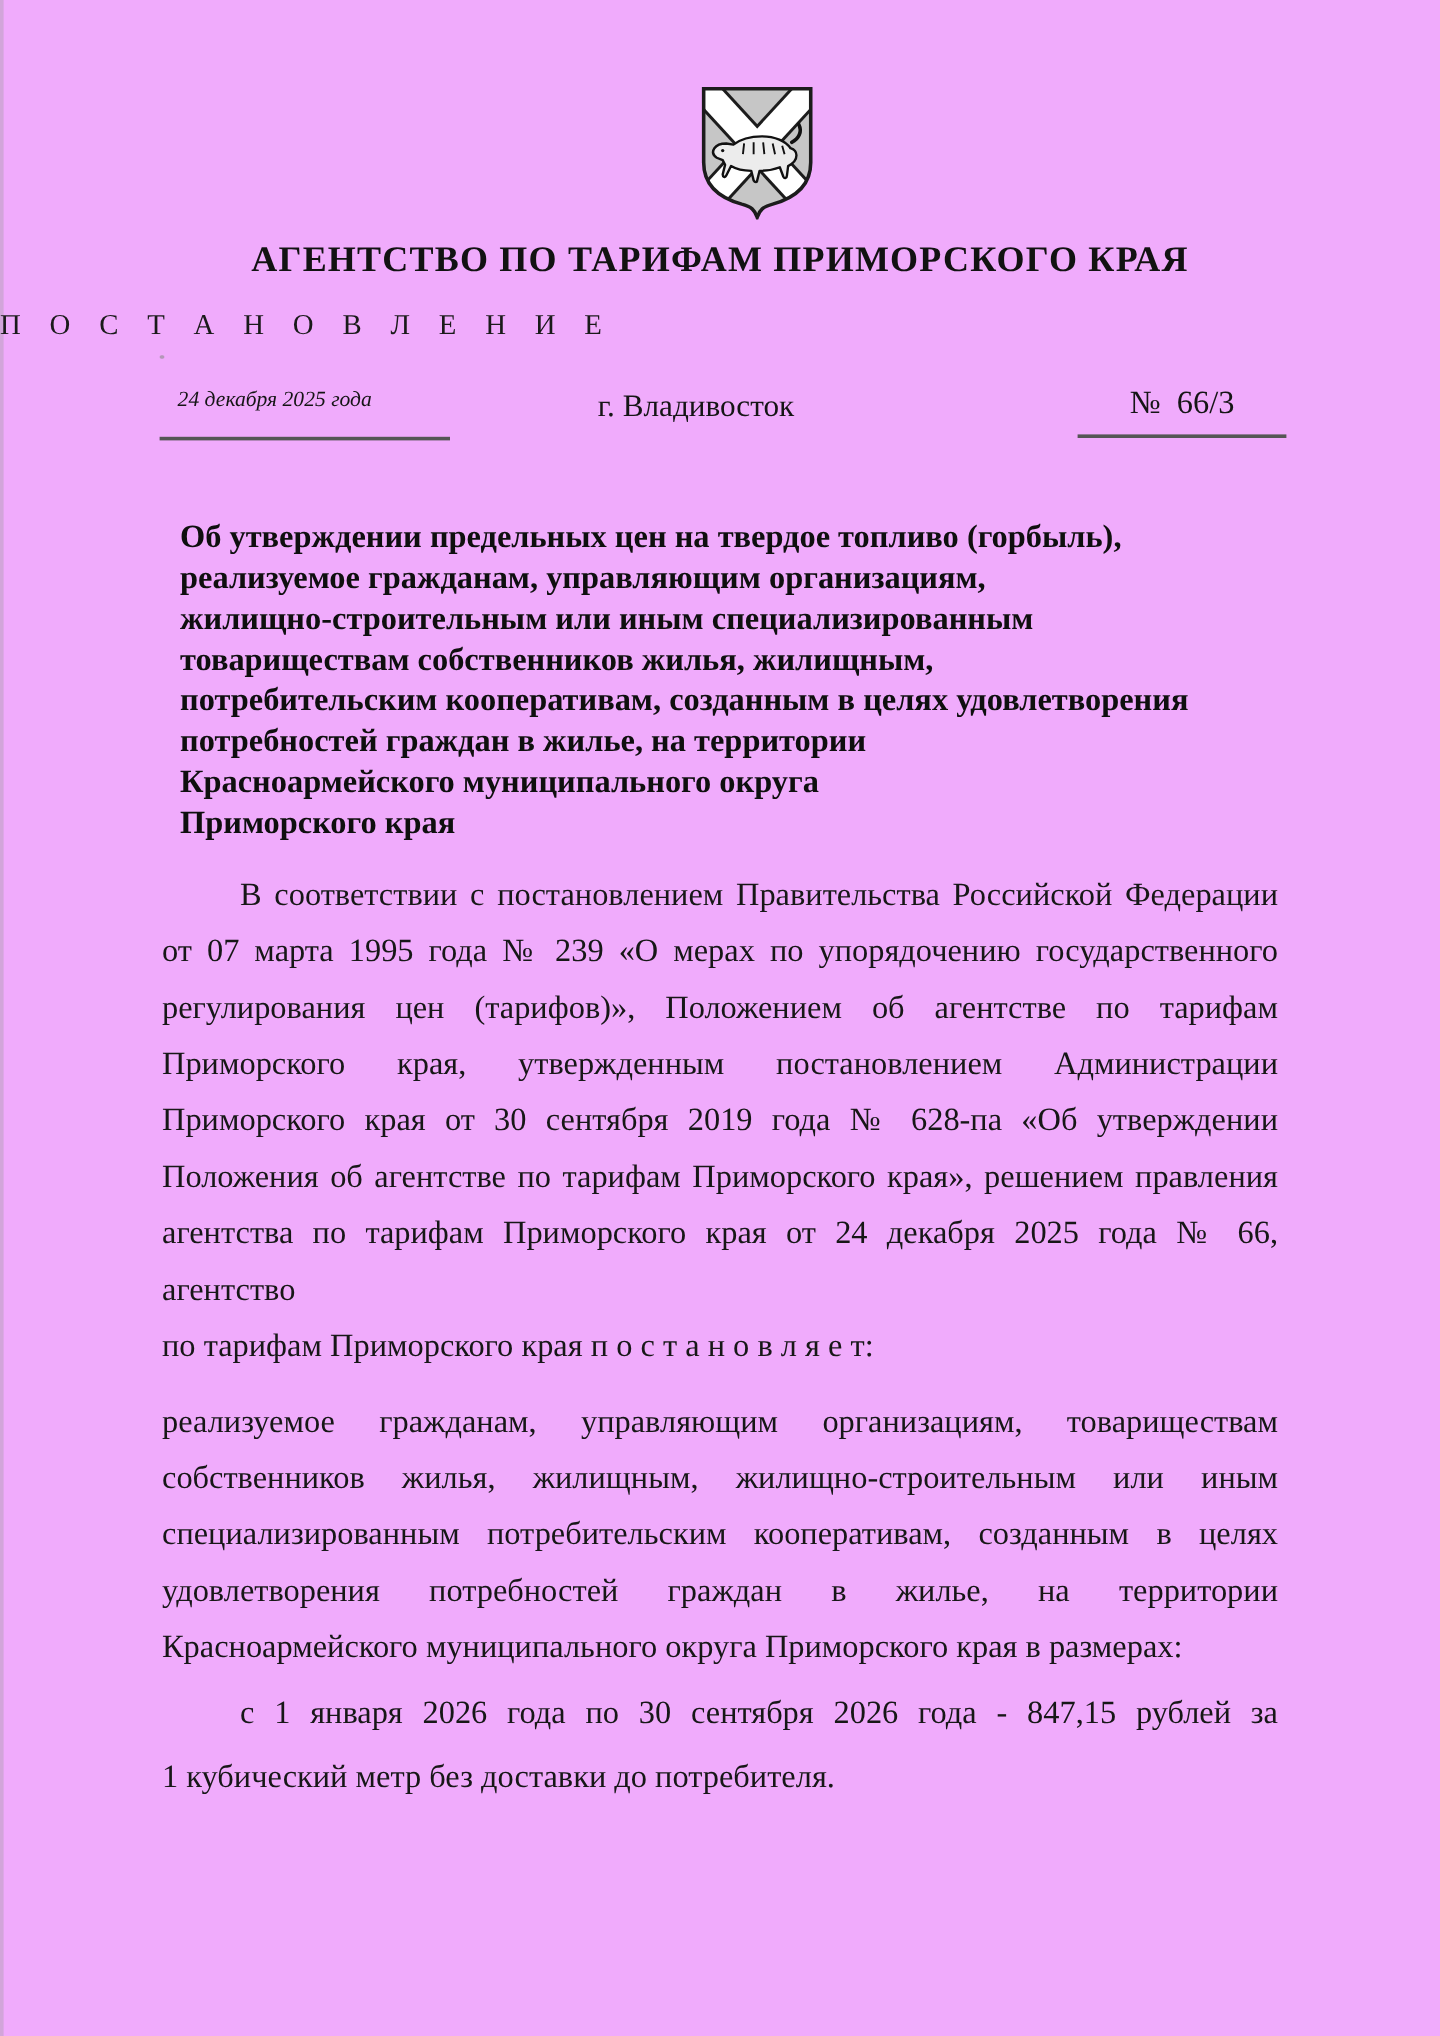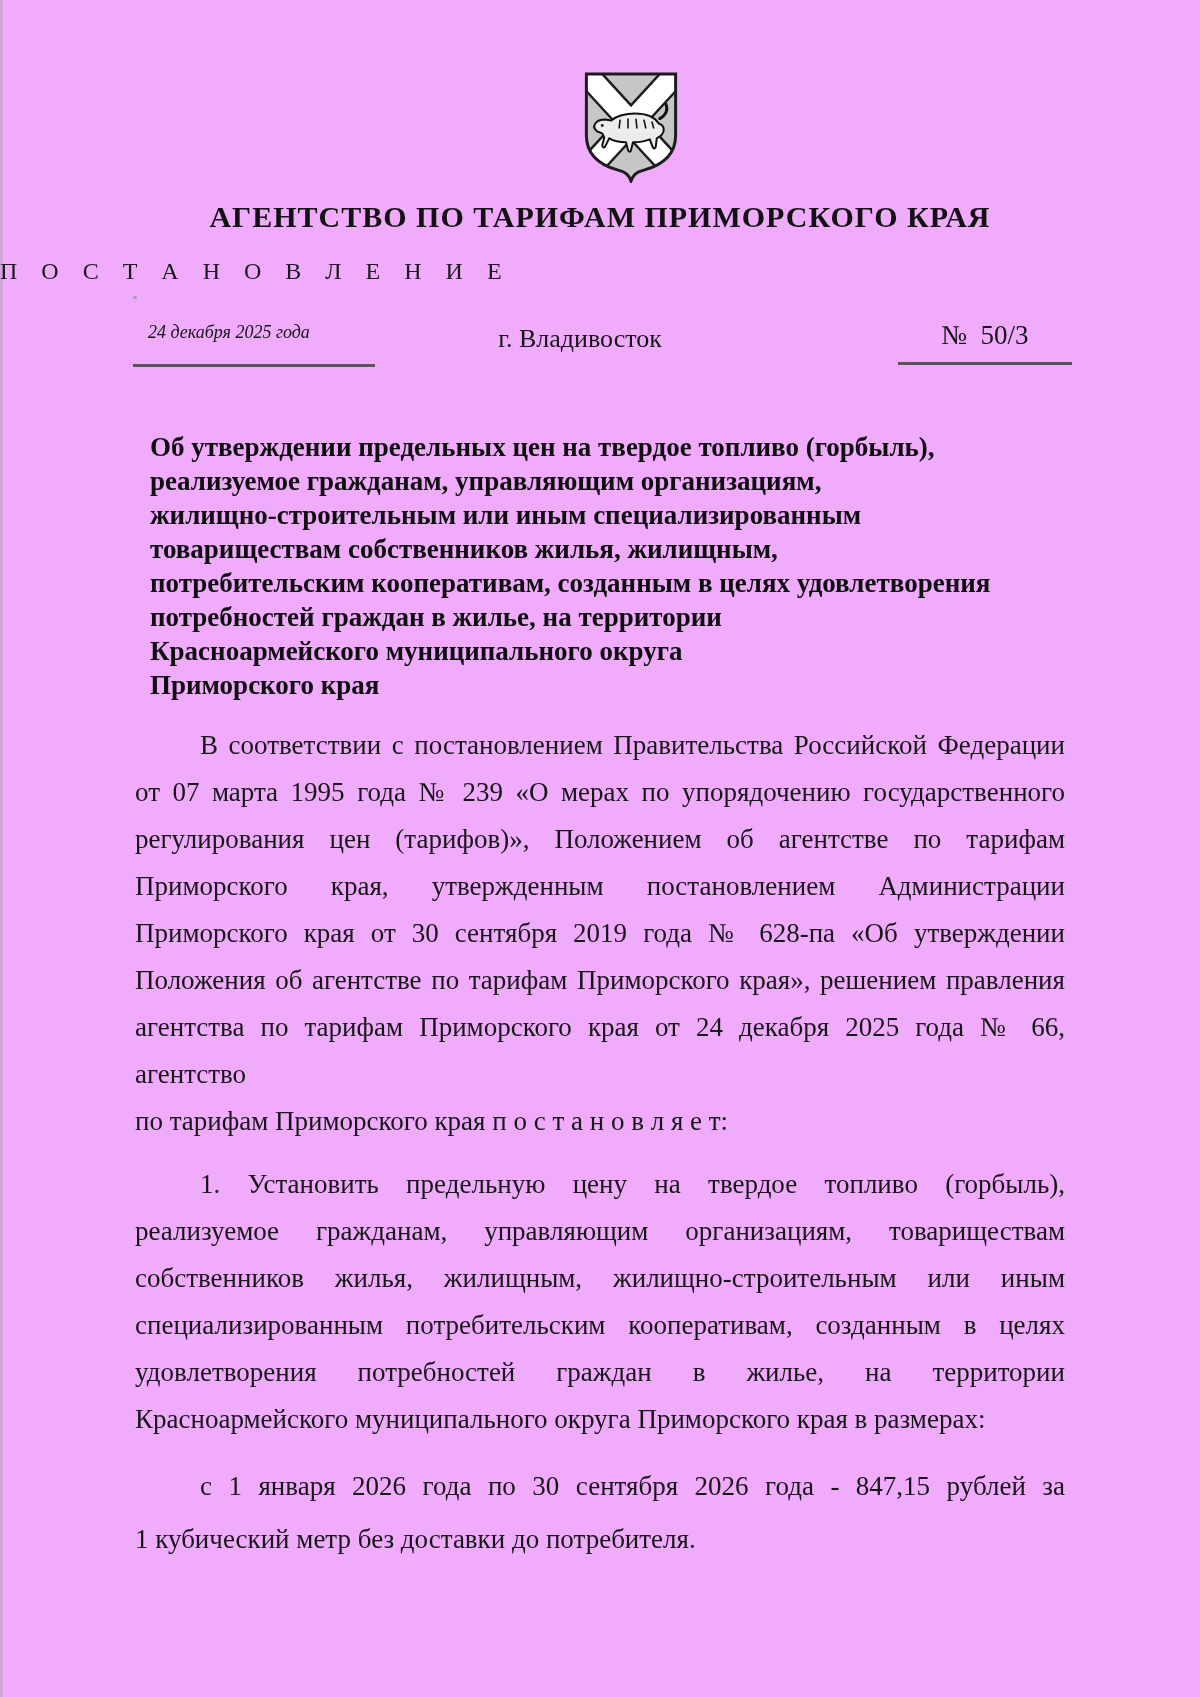--- a/index.html
+++ b/index.html
@@ -41,21 +41,21 @@
     position:absolute;left:150px;top:430px;width:960px;
     font-size:27px;font-weight:bold;line-height:34px;color:#0f0f0f;
   }
   .title div{text-align:left;}
   .body{
     position:absolute;left:135px;top:722px;width:930px;
     font-size:27px;line-height:47px;color:#171717;
   }
   .para{margin:0;}
   .para.p2{margin-top:16px;}
-  .para.p3{margin-top:20px;}
+  .para.p3{margin-top:8px;}
   .para.p4{margin-top:6px;}
   .ln{text-align:justify;text-align-last:justify;}
   .ln.end{text-align-last:left;}
   .ln.ind{text-indent:65px;}
 </style>
 </head>
 <body>
 
 <div class="page">
   <div class="edge-artifact"></div>
@@ -87,21 +87,21 @@
       </g>
     </g>
     <path d="M4,4 H94 V66 C94,86 80,96 62,101 C54,103 51,106 49,112 C47,106 44,103 36,101 C18,96 4,86 4,66 Z" fill="none" stroke="#1c1c1c" stroke-width="3"></path>
   </svg>
 
   <div class="agency">АГЕНТСТВО ПО ТАРИФАМ ПРИМОРСКОГО КРАЯ</div>
   <div class="doctype">П О С Т А Н О В Л Е Н И Е</div>
 
   <div class="meta-date">24 декабря 2025 года</div>
   <div class="meta-city">г. Владивосток</div>
-  <div class="meta-number">№  50/3</div>
+  <div class="meta-number">№  66/3</div>
   <div class="rule rule-date"></div>
   <div class="rule rule-number"></div>
 
   <div class="title">
     <div>Об утверждении предельных цен на твердое топливо (горбыль),</div>
     <div>реализуемое гражданам, управляющим организациям,</div>
     <div>жилищно-строительным или иным специализированным</div>
     <div>товариществам собственников жилья, жилищным,</div>
     <div>потребительским кооперативам, созданным в целях удовлетворения</div>
     <div>потребностей граждан в жилье, на территории</div>
@@ -114,21 +114,20 @@
       <div class="ln ind">В соответствии с постановлением Правительства Российской Федерации</div>
       <div class="ln">от 07 марта 1995 года № 239 «О мерах по упорядочению государственного</div>
       <div class="ln">регулирования цен (тарифов)», Положением об агентстве по тарифам</div>
       <div class="ln">Приморского края, утвержденным постановлением Администрации</div>
       <div class="ln">Приморского края от 30 сентября 2019 года № 628-па «Об утверждении</div>
       <div class="ln">Положения об агентстве по тарифам Приморского края», решением правления</div>
       <div class="ln">агентства по тарифам Приморского края от 24 декабря 2025 года № 66, агентство</div>
       <div class="ln end">по тарифам Приморского края п о с т а н о в л я е т:</div>
     </div>
     <div class="para p2">
-      <div class="ln ind">1. Установить предельную цену на твердое топливо (горбыль),</div>
       <div class="ln">реализуемое гражданам, управляющим организациям, товариществам</div>
       <div class="ln">собственников жилья, жилищным, жилищно-строительным или иным</div>
       <div class="ln">специализированным потребительским кооперативам, созданным в целях</div>
       <div class="ln">удовлетворения потребностей граждан в жилье, на территории</div>
       <div class="ln end">Красноармейского муниципального округа Приморского края в размерах:</div>
     </div>
     <div class="para p3">
       <div class="ln ind">с 1 января 2026 года по 30 сентября 2026 года - 847,15 рублей за</div>
     </div>
     <div class="para p4">

